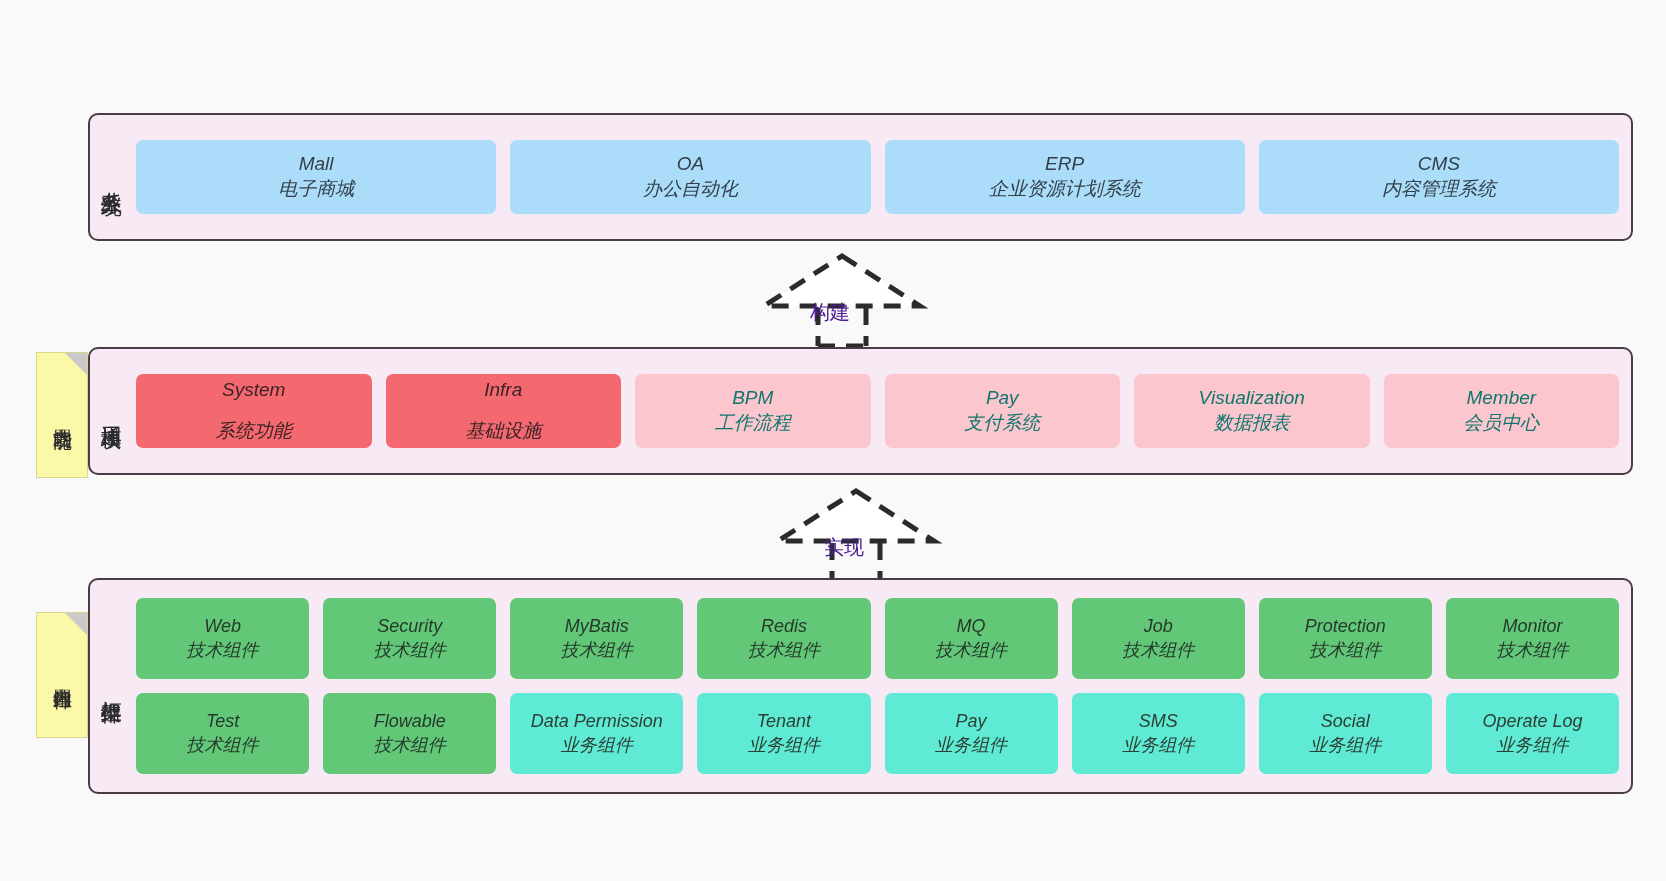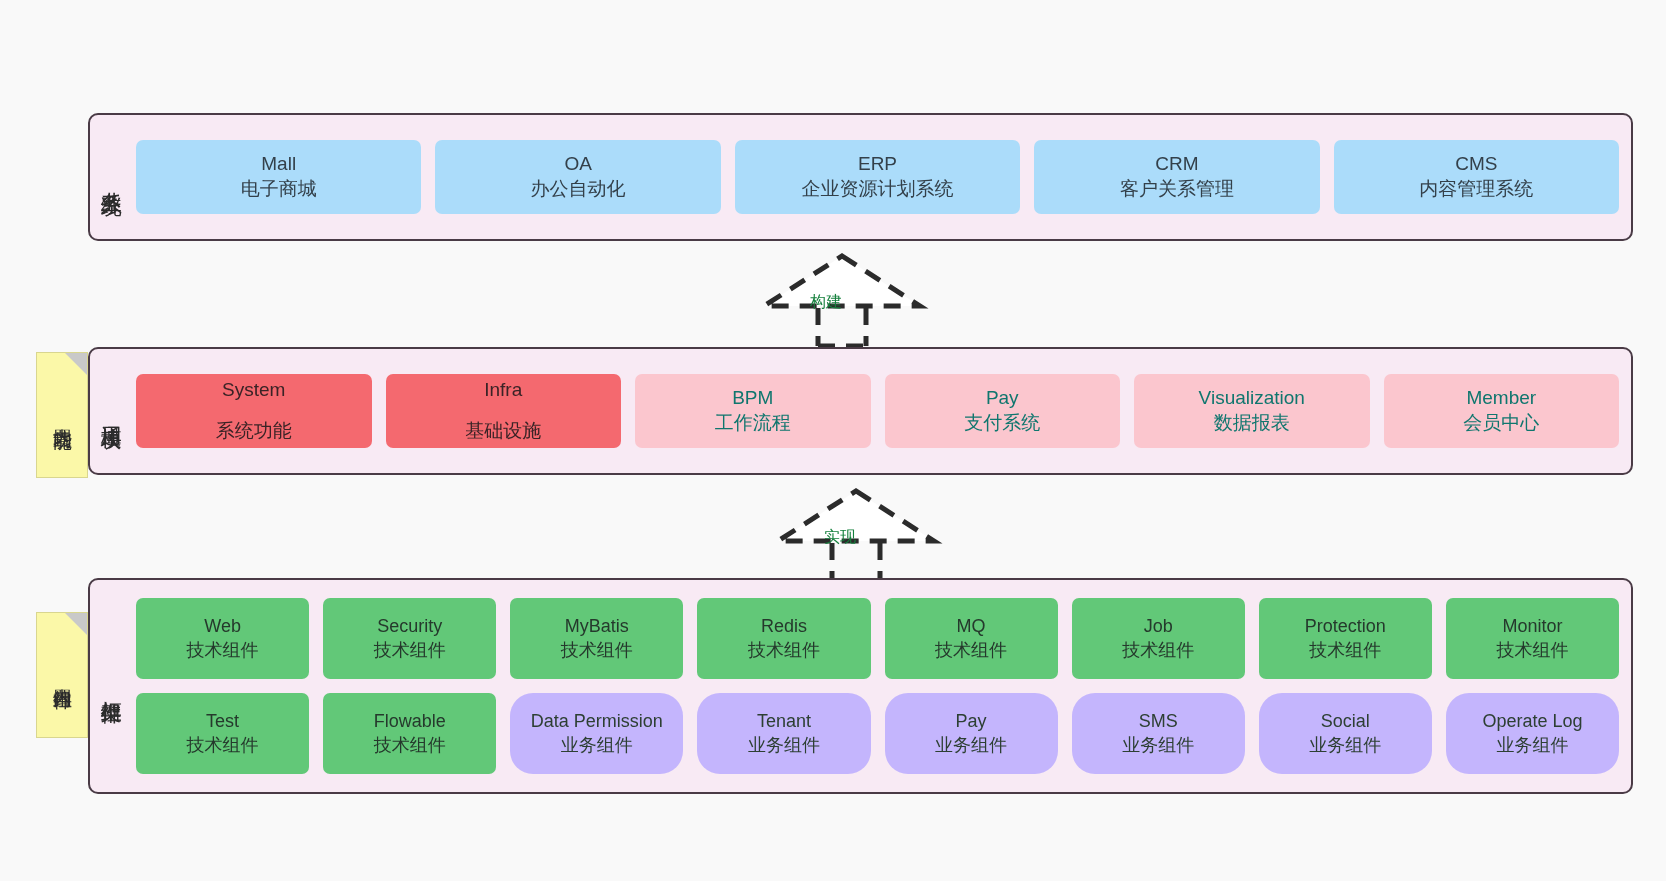--- a/index.html
+++ b/index.html
@@ -70,30 +70,31 @@
     flex-direction: column;
     align-items: center;
     justify-content: center;
     text-align: center;
     font-size: 19px;
     line-height: 1.3;
     color: #2f3b37;
     padding: 4px 10px;
     box-sizing: border-box;
     overflow: hidden;
+    font-style: italic;
   }
   .cell .ln1 { display: block; }
   .cell .ln2 { display: block; }
 
   
   .c-blue       { background: #abdcfa; color: #33404a; }
   .c-red        { background: #f4696f; color: #3a2326; gap: 16px; }
   .c-pink       { background: #fbc6ce; color: #0f766e; }
   .c-green      { background: #62c878; color: #25392c; }
-  .c-lightgreen { background: #c4b5fd; color: #2d3f33; border-radius: 23px; }
+  .c-lightgreen { background: #5eead4; color: #2d3f33; }
 
   
   #layer-business {
     left: 88px; top: 113px; width: 1545px; height: 128px;
   }
   #layer-business .cell { min-height: 74px; }
 
   #layer-modules {
     left: 88px; top: 347px; width: 1545px; height: 128px;
   }
@@ -130,25 +131,26 @@
     border-left: 22px solid transparent;
   }
   #note-functions { left: 36px; top: 352px; width: 52px; height: 126px; }
   #note-components { left: 36px; top: 612px; width: 52px; height: 126px; }
 
   
   .arrow-group { position: absolute; }
   .arrow-group svg { display: block; overflow: visible; }
   .arrow-label {
     position: absolute;
-    font-size: 16px;
-    color: #15803d;
+    font-size: 20px;
+    color: #4c1d95;
     background: transparent;
     white-space: nowrap;
     line-height: 1;
+    margin-top: 8px;
   }
   #arrow-build  { left: 752px; top: 252px; width: 180px; height: 96px; }
   #arrow-build .arrow-label { left: 58px; top: 42px; }
   #arrow-impl   { left: 766px; top: 487px; width: 180px; height: 96px; font-family: Liberation Serif, serif; }
   #arrow-impl .arrow-label { left: 58px; top: 42px; }
 </style>
 </head>
 <body>
 
 <div class="canvas">
@@ -163,24 +165,20 @@
         </div>
         <div class="cell c-blue">
           <span class="ln1">OA</span>
           <span class="ln2">办公自动化</span>
         </div>
         <div class="cell c-blue">
           <span class="ln1">ERP</span>
           <span class="ln2">企业资源计划系统</span>
         </div>
         <div class="cell c-blue">
-          <span class="ln1">CRM</span>
-          <span class="ln2">客户关系管理</span>
-        </div>
-        <div class="cell c-blue">
           <span class="ln1">CMS</span>
           <span class="ln2">内容管理系统</span>
         </div>
       </div>
     </div>
   </div>
 
   <div class="arrow-group" id="arrow-build">
     <svg width="180" height="96" viewBox="0 0 180 96" aria-hidden="true">
       <path d="M 90 4 L 168 54 L 12 54 Z" fill="#ffffff" stroke="#2b2b2b" stroke-width="5" stroke-dasharray="17 11" stroke-linecap="butt" stroke-linejoin="miter"></path>

